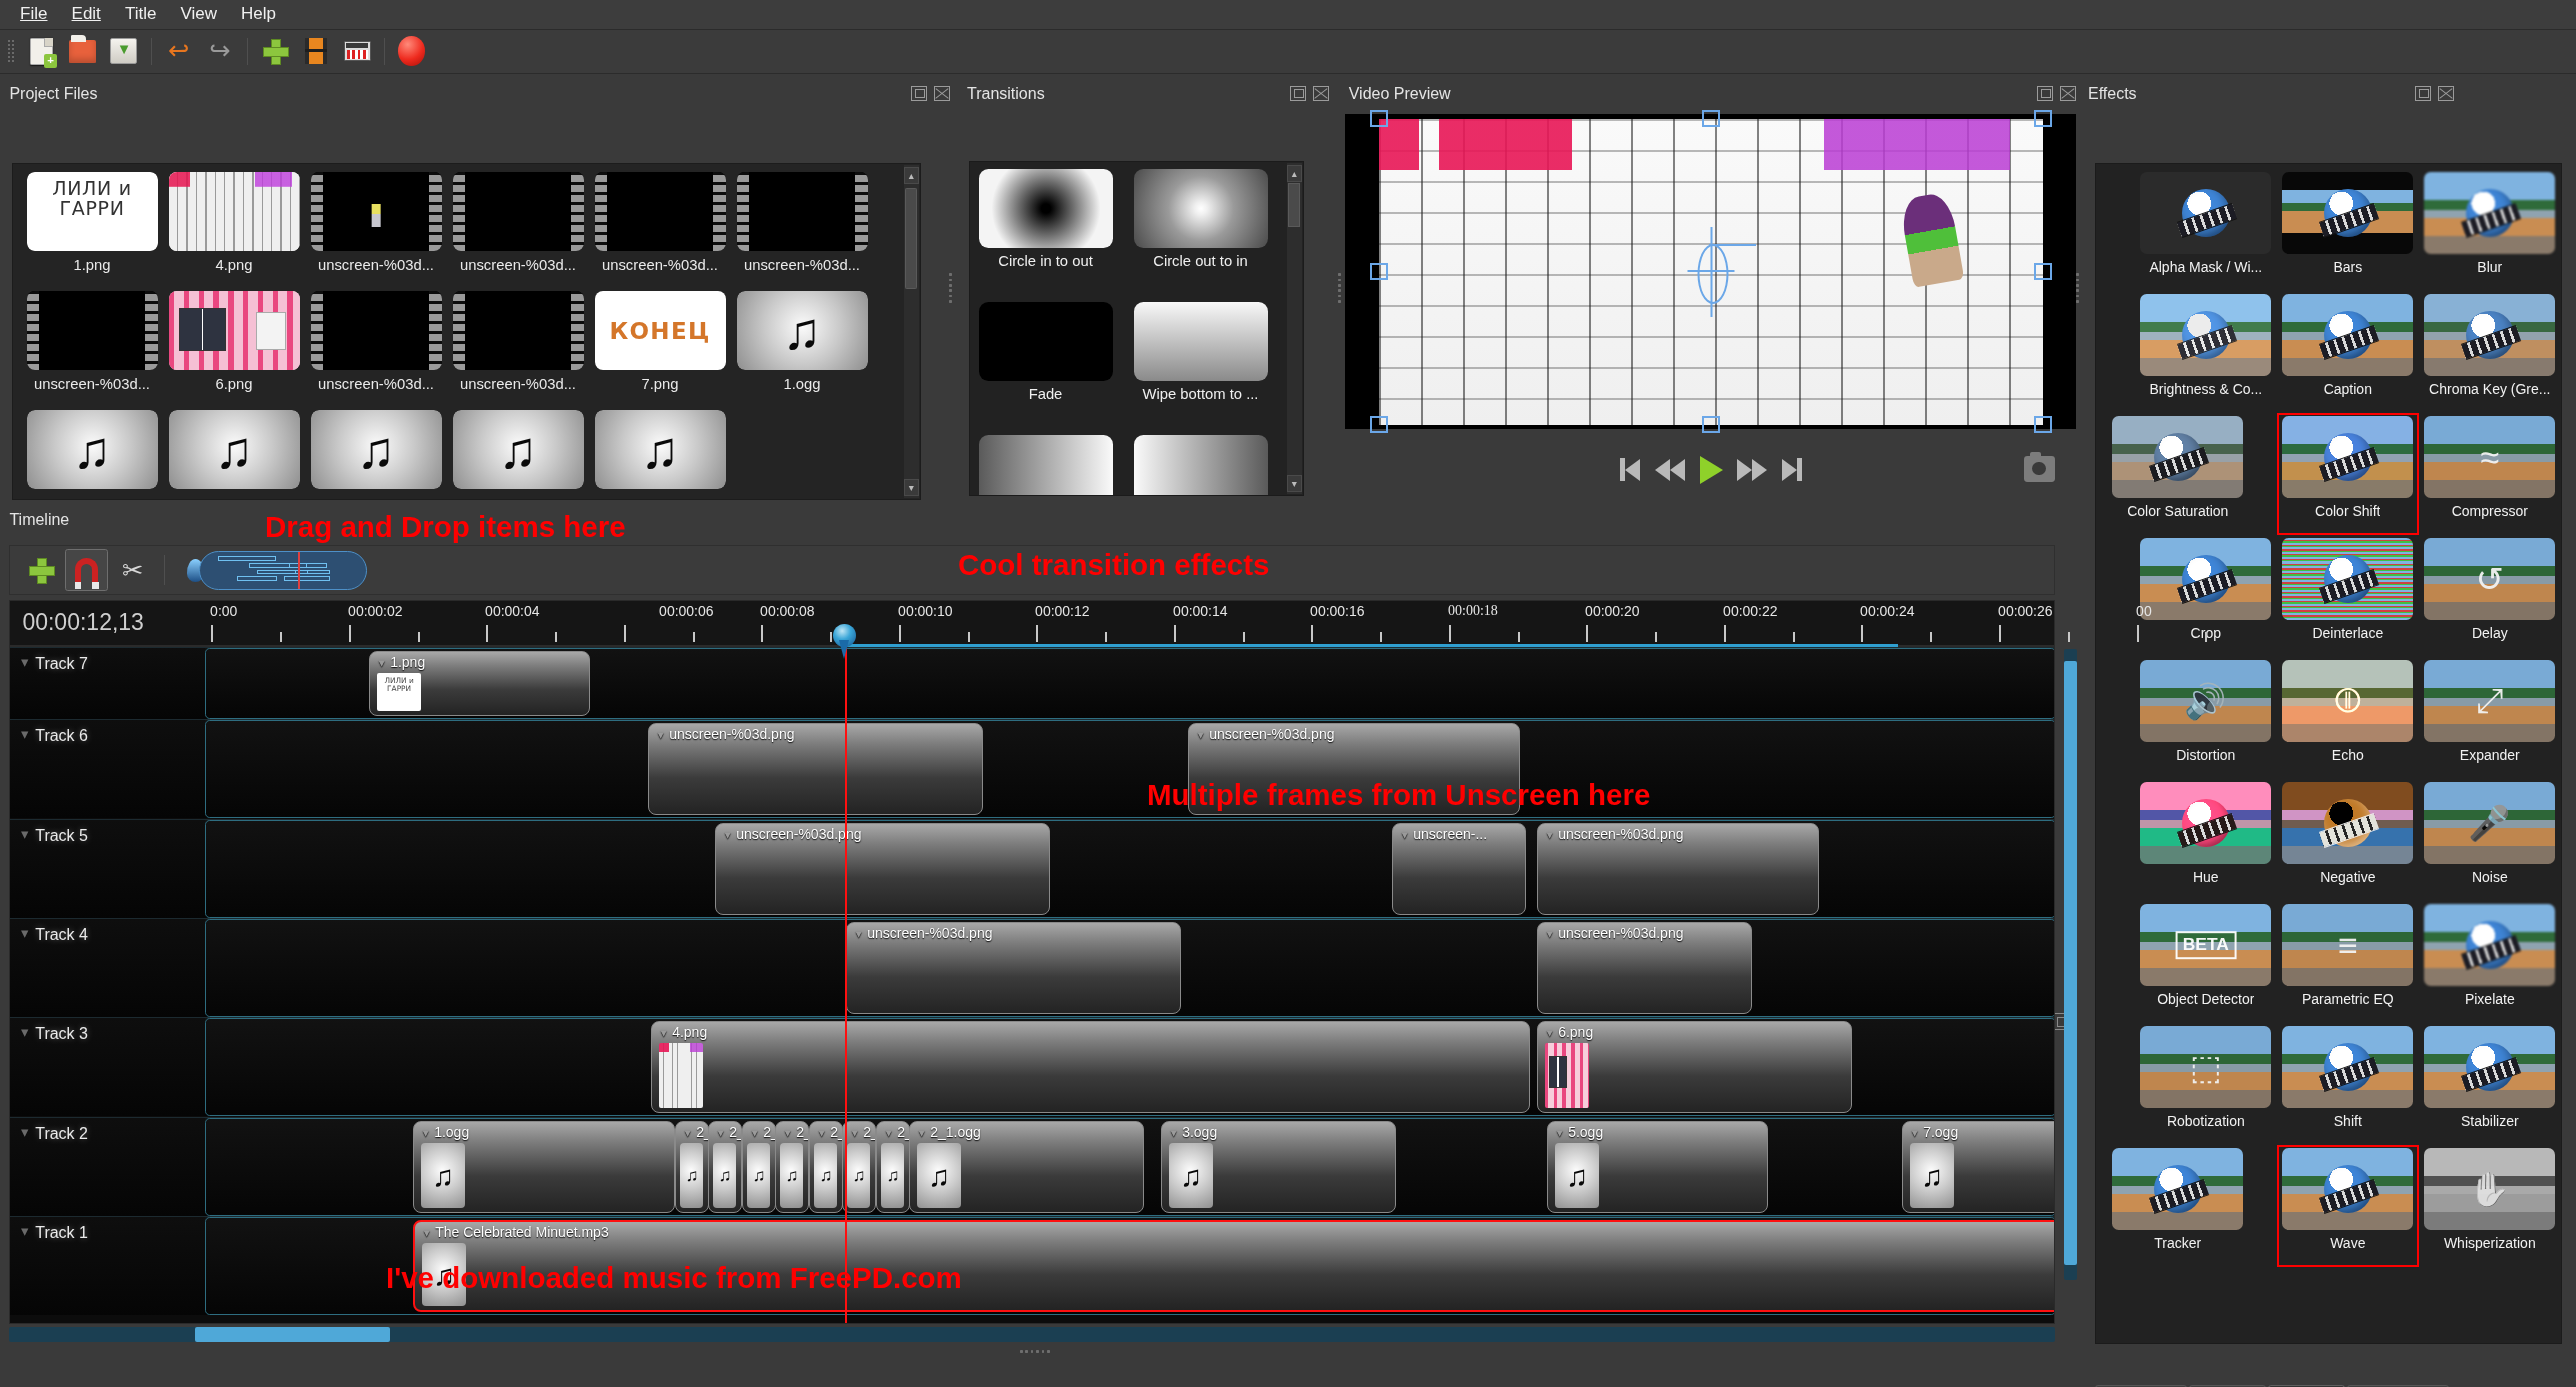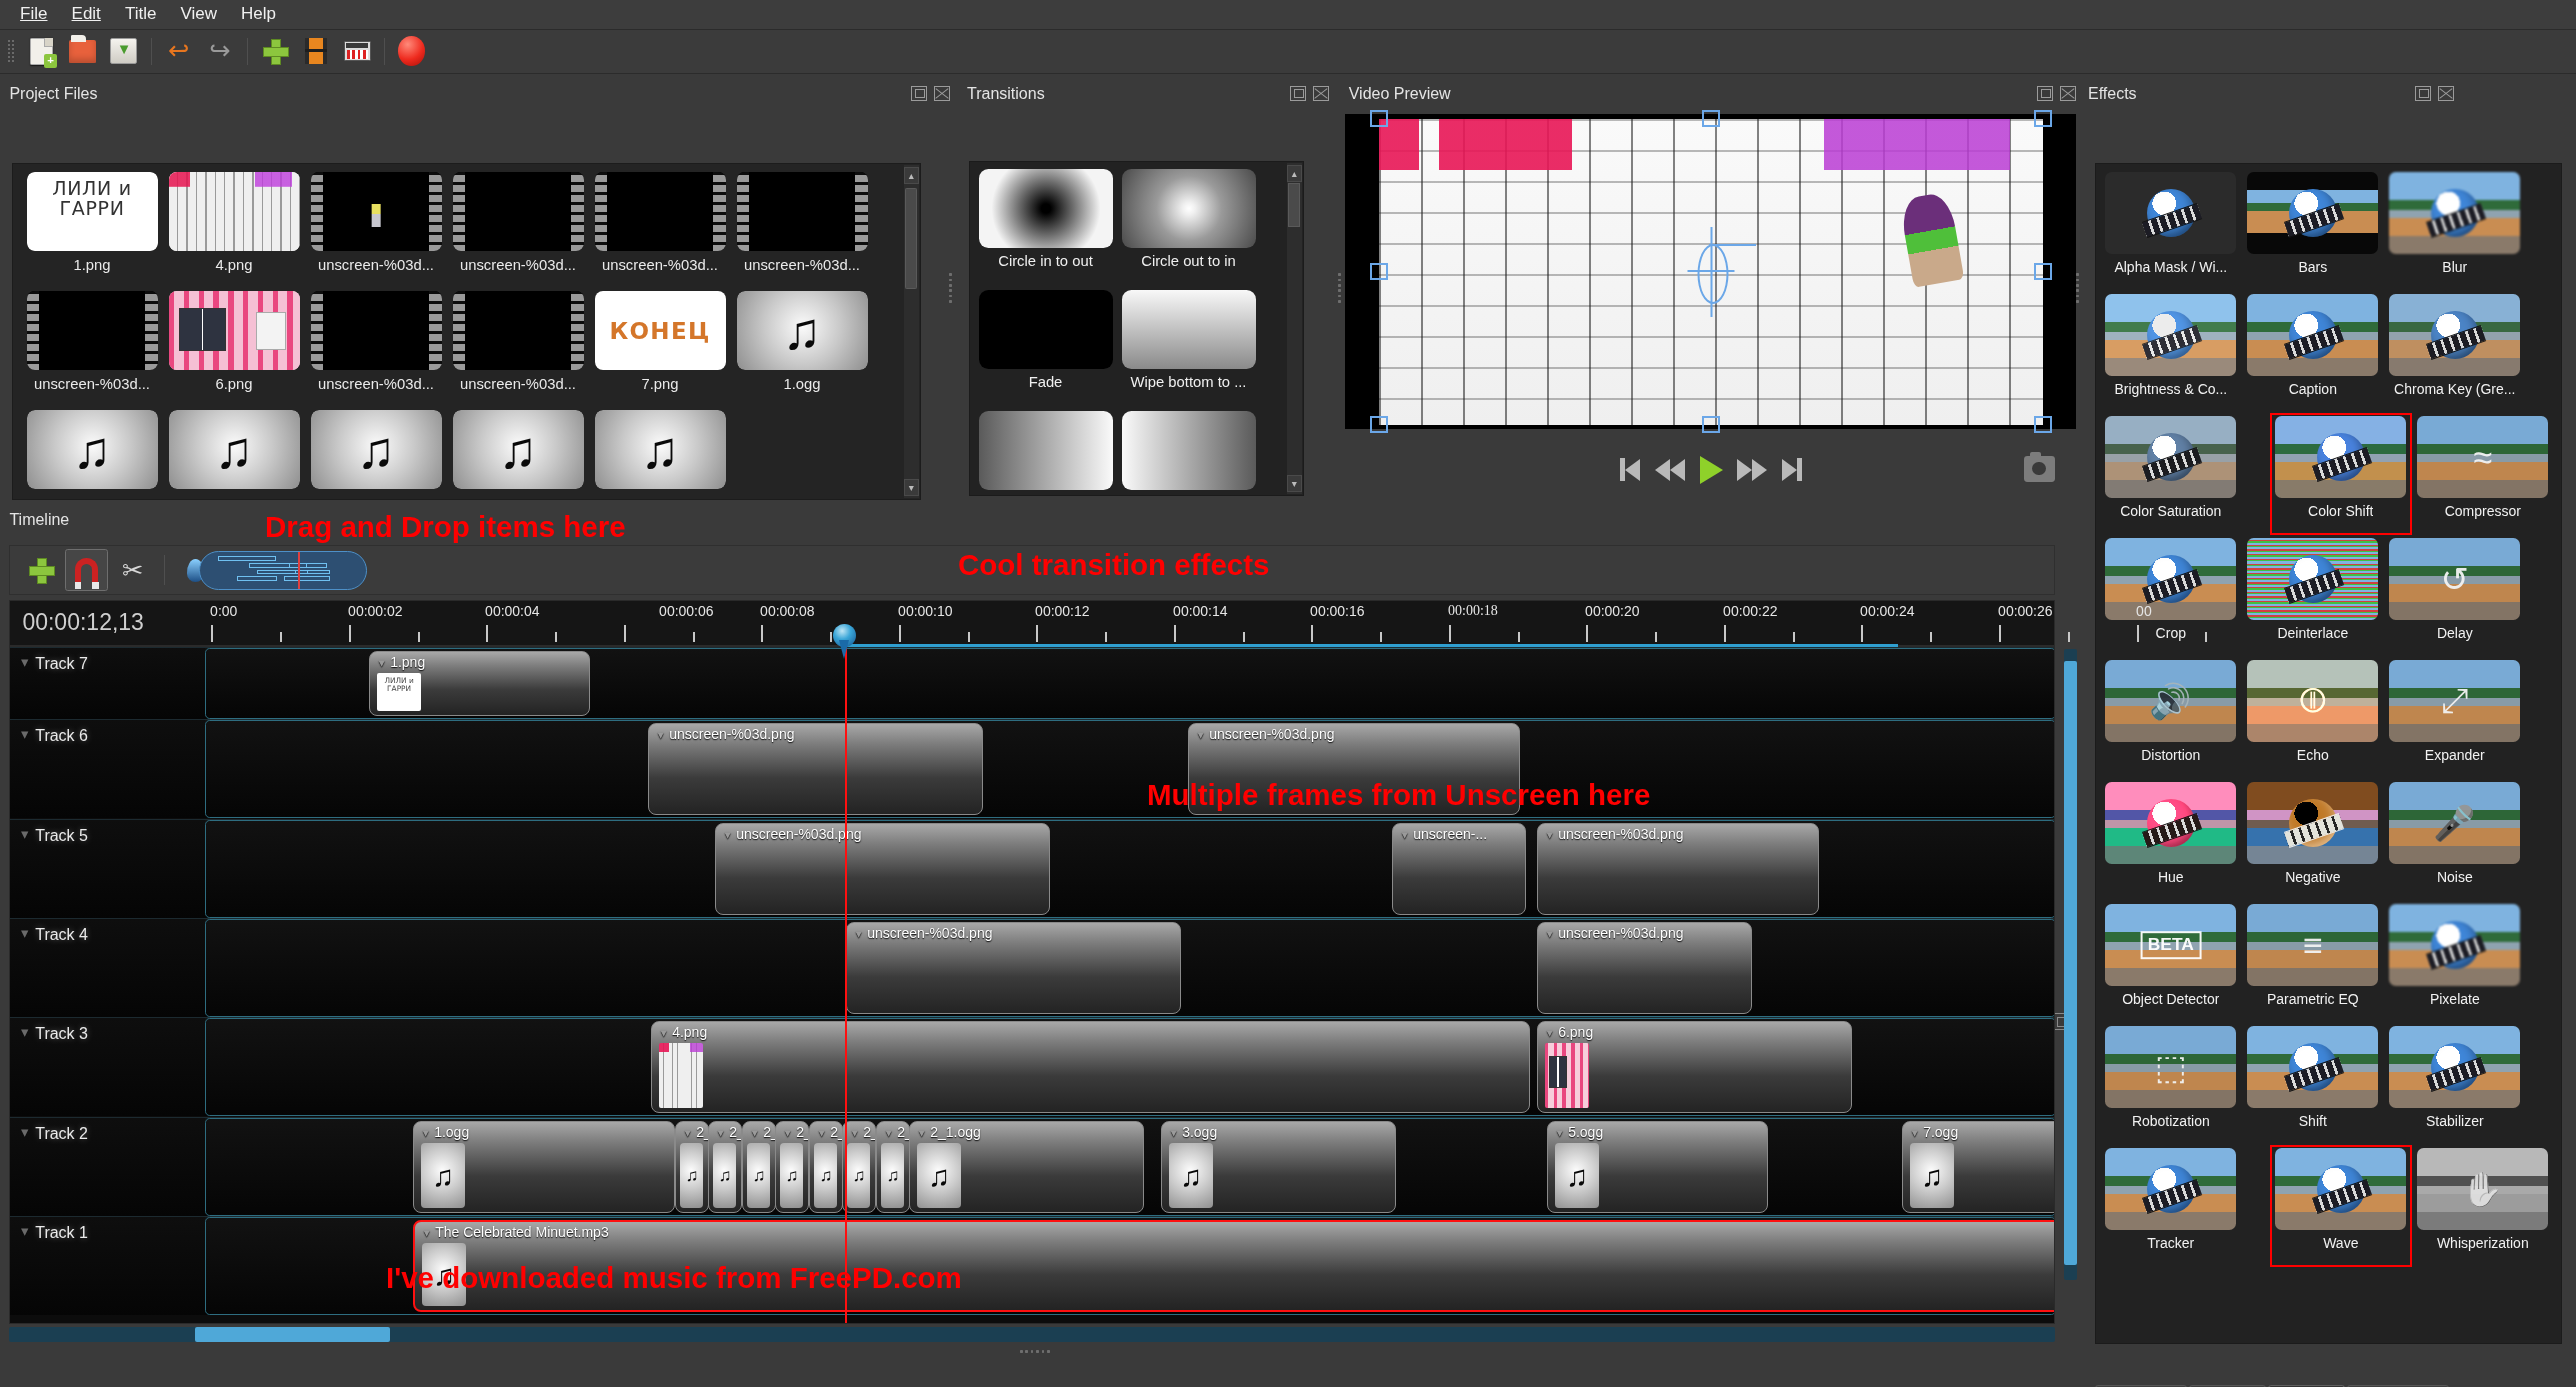--- a/index.html
+++ b/index.html
@@ -140,21 +140,21 @@
     align-items:center; justify-content:center; }
   .vsplit i { width:2.7px; height:2.7px; background:#6e6e6e; border-radius:0.7px; }
   .hsplit { position:absolute; height:6.7px; display:flex; gap:2.7px; align-items:center;
     justify-content:center; }
   .hsplit i { width:2.7px; height:2.7px; background:#6e6e6e; border-radius:0.7px; }
 
   
   #transitions { position:absolute; left:953px; top:74px; width:389px; height:429px; }
   #tr-list { position:absolute; left:16px; top:87px; width:335px; height:335px;
     background:#222; border:0.7px solid #1b1b1b; overflow:hidden; }
-  .tr-grid { display:flex; flex-wrap:wrap; padding:2.7px 0 0 4px; }
+  .tr-grid { display:flex; flex-wrap:wrap; padding:2.7px 0 0 4px;gap:12px; }
   .tr-cell { width:143px; height:121px; display:flex; flex-direction:column; align-items:center;
     cursor:pointer; }
   .tr-thumb { width:134px; height:79px; border-radius:9.4px; margin-top:4px; }
   .tr-name { font-size:14.8px; margin-top:5.4px; color:#f0f0f0; white-space:nowrap; }
   .g-circle-io { background:radial-gradient(circle at 50% 50%, #000 0%, #000 6%, #6a6a6a 34%, #f4f4f4 70%); }
   .g-circle-oi { background:radial-gradient(circle at 50% 50%, #fff 0%, #f0f0f0 8%, #9a9a9a 42%, #4a4a4a 100%); }
   .g-fade { background:#000; }
   .g-wipe-b { background:linear-gradient(#f8f8f8, #8a8a8a); }
   .g-wipe-c { background:linear-gradient(90deg,#5a5a5a,#fafafa); }
   .g-wipe-d { background:linear-gradient(90deg,#fafafa,#5a5a5a); }
@@ -200,21 +200,21 @@
     background:#7c7c7c; border-radius:3.4px; cursor:pointer; }
   #vp-cam:before { content:""; position:absolute; left:8.7px; top:6px; width:13.4px; height:13.4px;
     border-radius:50%; background:#3a3a3a; }
   #vp-cam:after { content:""; position:absolute; left:6.7px; top:-4px; width:10.7px; height:5.4px;
     background:#7c7c7c; border-radius:2px 2px 0 0; }
 
   
   #effects { position:absolute; left:2080px; top:74px; width:496px; height:1234px; }
   #fx-list { position:absolute; left:14.8px; top:89px; width:467px; height:1181px;
     background:#222; border:0.7px solid #1b1b1b; overflow:hidden; }
-  .fx-grid { display:flex; flex-wrap:wrap; padding:5.4px 0 0 4px; }
+  .fx-grid { display:flex; flex-wrap:wrap; padding:5.4px 0 0 4px;justify-content:flex-end; }
   .fx-cell { width:142px; height:122px; display:flex; flex-direction:column; align-items:center;
     cursor:pointer; position:relative; }
   .fx-cell.sel { outline:2.7px solid #ff0000; outline-offset:-2.7px;margin-left:28px; }
   .fx-thumb { width:131px; height:82px; border-radius:6.7px; margin-top:2.7px; position:relative;
     overflow:hidden;
     background:
       linear-gradient(#7fb3e0 0 34%, #2f6b3a 34% 46%, #8fa3b0 46% 56%, #c98d52 56% 78%, #8a7a6a 78% 100%);
   }
   .fx-thumb.dark { background:#0a0a0a; }
   .fx-thumb.gray { filter:grayscale(1); }

